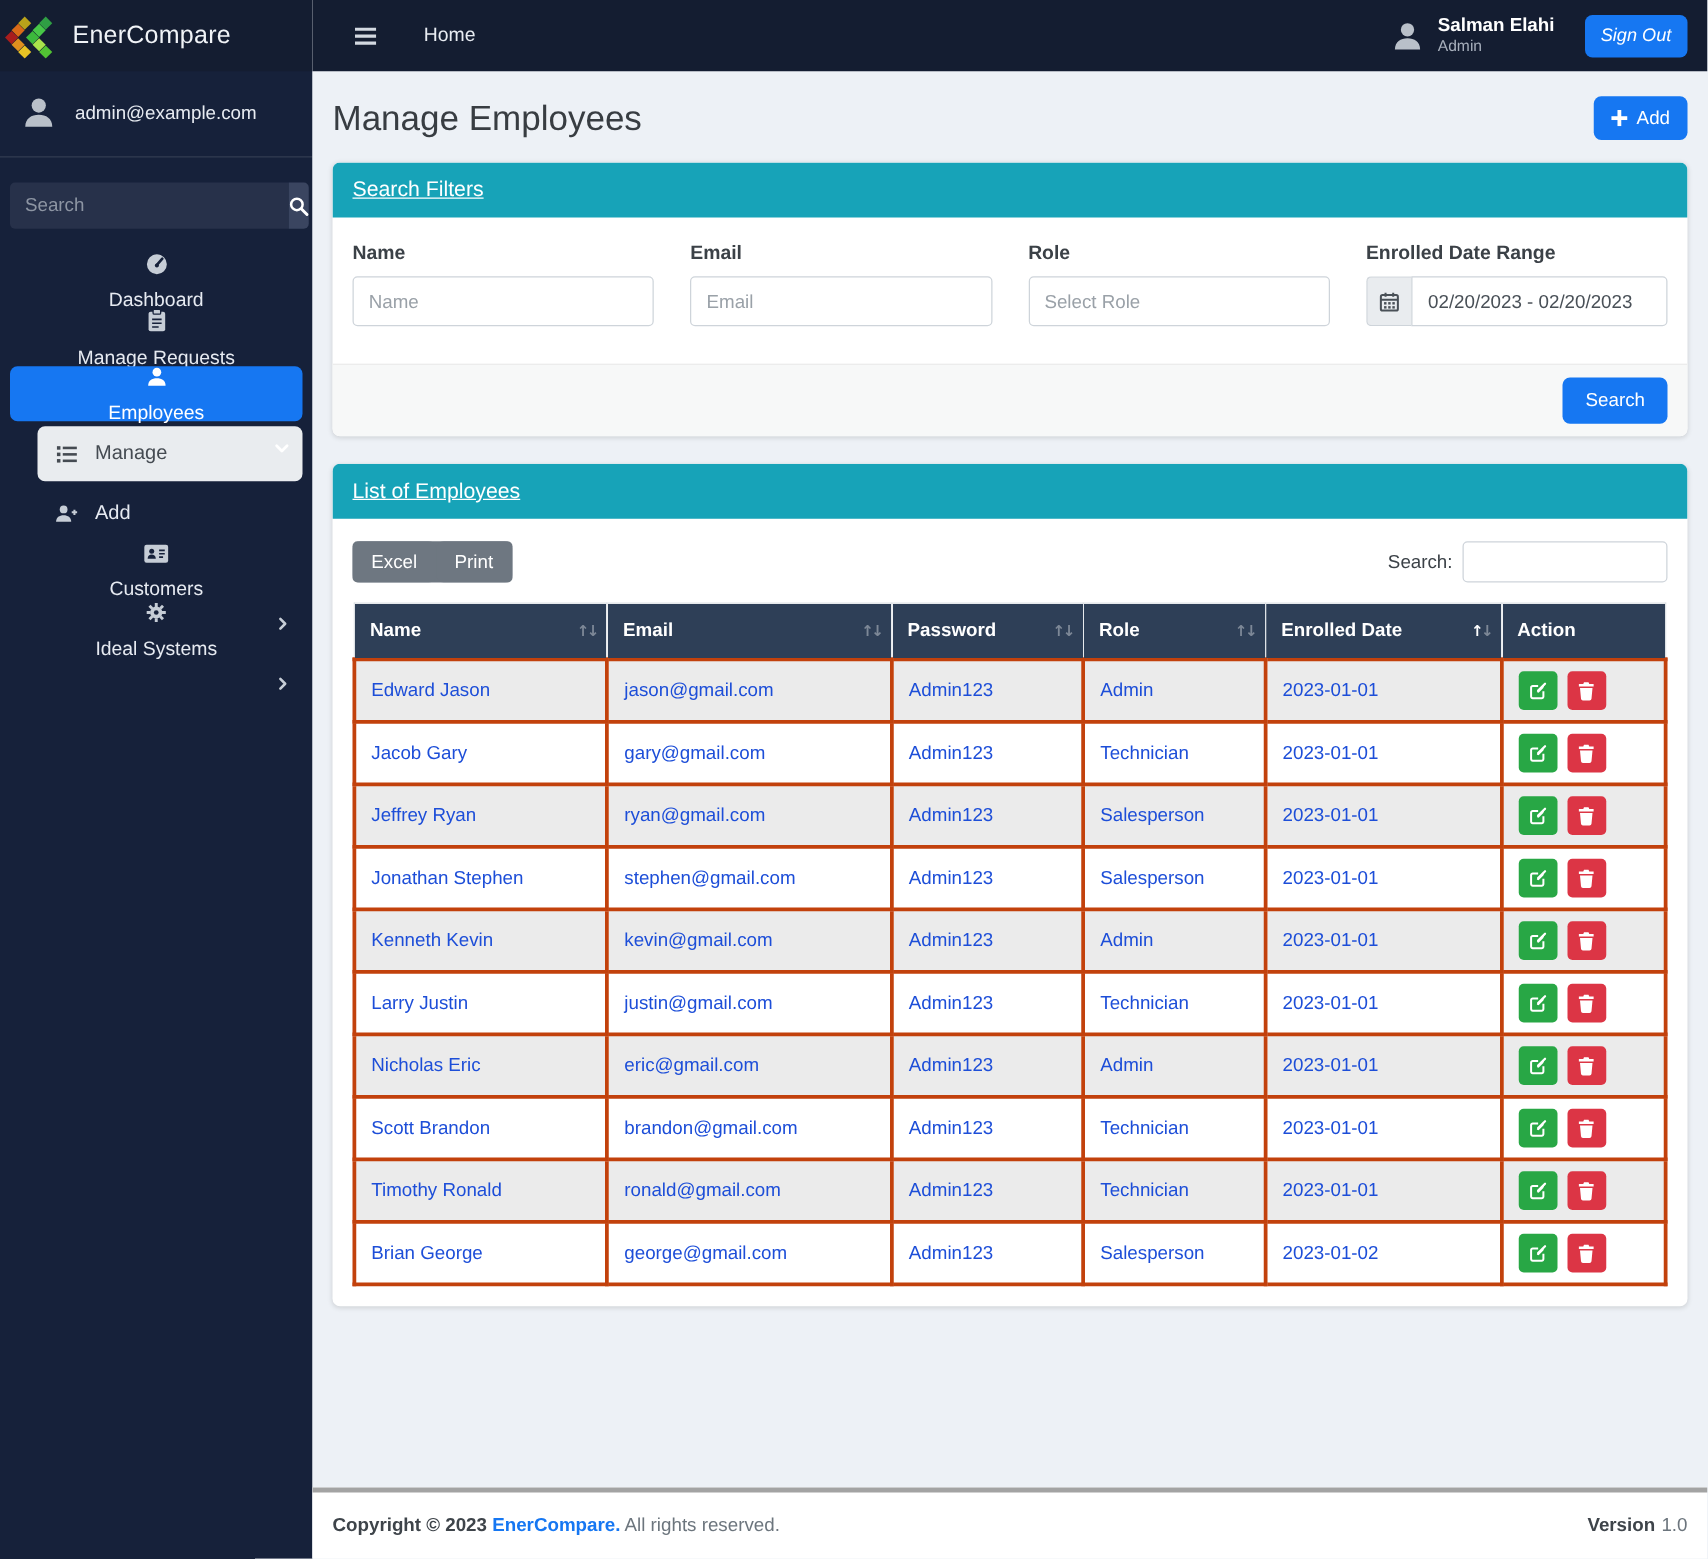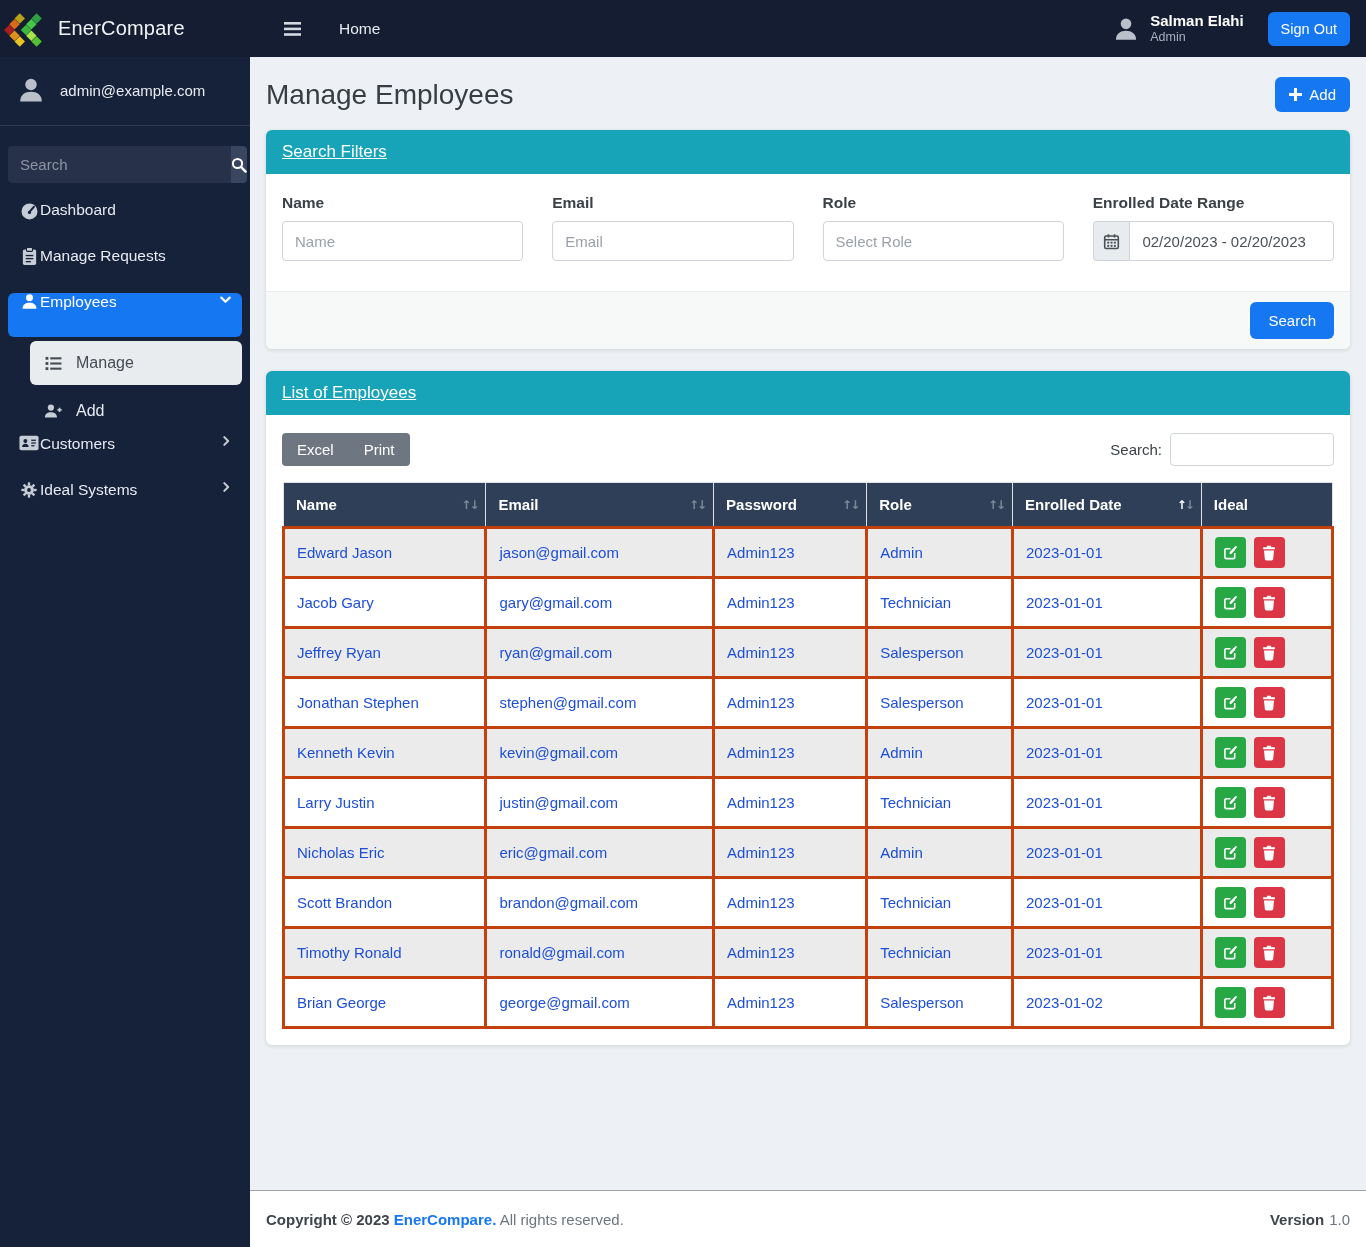--- a/index.html
+++ b/index.html
@@ -11,21 +11,21 @@
   .brand { height:57px; background:#141d31; display:flex; align-items:center; gap:12px; padding:0 4px; }
   .brand-title { font-size:20px; color:#f0f3f7; letter-spacing:.2px; }
   .user-panel { display:flex; align-items:center; gap:14px; padding:18px 16px 20px; border-bottom:1px solid rgba(255,255,255,.12); }
   .user-panel .avatar { color:#b9c0c9; }
   .user-email { font-size:15px; color:#e8ecf2; }
   .side-search { display:flex; margin:20px 8px 14px; }
   .side-search input { flex:1; height:37px; background:#27314a; border:0; border-radius:4px 0 0 4px; padding:0 12px; color:#dfe4ea; font-size:15px; font-family:inherit; }
   .side-search input::placeholder { color:#8d95a3; }
   .side-search button { width:42px; height:37px; background:#3a4560; border:0; border-radius:0 4px 4px 0; cursor:pointer; display:flex; align-items:center; justify-content:center; }
   .menu { padding:4px 8px; display:flex; flex-direction:column; }
-  .menu-item { display:flex; gap:0; height:44px; padding:0 10px; border-radius:6px; color:#e6eaf1; font-size:15.5px; cursor:pointer; position:relative; margin-bottom:2px; }
+  .menu-item { display:flex; align-items:center; gap:12px; height:44px; padding:0 10px; border-radius:6px; color:#e6eaf1; font-size:15.5px; cursor:pointer; position:relative; margin-bottom:2px;flex-direction:column; }
   .menu-item .mi-icon { width:22px; display:flex; justify-content:center; color:#c6cdd6; }
   .menu-item.active { background:#1677f2; color:#fff; }
   .menu-item.active .mi-icon { color:#fff; }
   .menu-item .chev { margin-left:auto; display:flex; }
   .submenu-item { display:flex; align-items:center; gap:12px; height:44px; margin:2px 0 2px 22px; padding:0 12px; border-radius:6px; color:#e6eaf1; font-size:16px; cursor:pointer; }
   .submenu-item .mi-icon { width:22px; display:flex; justify-content:center; color:#c6cdd6; }
   .submenu-item.active-sub { background:#e9ecef; color:#454b52; }
   .submenu-item.active-sub .mi-icon { color:#454b52; }
 
   
@@ -34,21 +34,21 @@
   .nav-left { display:flex; align-items:center; gap:38px; }
   .hamburger { cursor:pointer; display:flex; }
   .nav-home { color:#e8ecf2; font-size:15.5px; text-decoration:none; cursor:pointer; }
   .nav-right { margin-left:auto; display:flex; align-items:center; gap:12px; }
   .nav-user { display:flex; align-items:center; gap:10px; }
   .nav-user-text { display:flex; flex-direction:column; line-height:1.2; }
   .nav-user-name { color:#fff; font-weight:700; font-size:15px; }
   .nav-user-role { color:#a8b0bd; font-size:12.5px; }
   .btn { border:0; border-radius:6px; cursor:pointer; font-family:inherit; }
   .btn-blue { background:#1677f2; color:#fff; }
-  .signout-btn { padding:9px 13px; font-size:14.5px; margin-left:12px; }
+  .signout-btn { padding:9px 13px; font-size:14.5px; margin-left:12px;font-style:italic; }
 
   .content { flex:1; padding:0 16px; overflow:hidden; }
   .page-head { display:flex; align-items:center; justify-content:space-between; padding:20px 0 18px; }
   .page-title { font-size:28px; font-weight:400; color:#383d42; }
   .add-btn { display:flex; align-items:center; gap:7px; padding:9px 14px; font-size:15px; }
 
   .card { background:#fff; border-radius:6px; box-shadow:0 1px 4px rgba(0,0,0,.13); margin-bottom:22px; overflow:hidden; }
   .card-header { background:#17a3b8; color:#fff; padding:12px 16px; font-size:17px;text-decoration:underline; }
   .card-body { padding:16px; }
   .filters-body { display:grid; grid-template-columns:repeat(4,1fr); gap:29px; padding:20px 16px 30px; }
@@ -72,21 +72,21 @@
   table.emp th { background:#2e3f57; color:#fff; font-size:15px; font-weight:700; text-align:left; padding:13px 26px 13px 12px; border:1px solid #dee2e6; position:relative; }
   .sort-icons { position:absolute; right:8px; top:50%; transform:translateY(-50%); font-size:12px; letter-spacing:-2px; color:rgba(255,255,255,.38); font-family:"DejaVu Sans",sans-serif; }
   .sort-icons .on { color:#ffffff; }
   table.emp td { font-size:15px; color:#1d4ed8; padding:8px 12px; border:3px solid #c2410c; background:#fff; overflow:hidden; }
   table.emp tr:nth-child(odd) td { background:#ebebeb; }
   .action-cell { display:flex; gap:8px; }
   .icon-btn { width:31px; height:31px; border:0; border-radius:4px; cursor:pointer; display:flex; align-items:center; justify-content:center; }
   .icon-btn.edit { background:#28a745; }
   .icon-btn.del { background:#dc3545; }
 
-  .footer { height:57px; min-height:57px; background:#fff; border-top:1px solid #a3a3a3; display:flex; align-items:center; justify-content:space-between; padding:0 16px; font-size:15px; }
+  .footer { height:57px; min-height:57px; background:#fff; border-top:4px solid #a3a3a3; display:flex; align-items:center; justify-content:space-between; padding:0 16px; font-size:15px; }
   .foot-strong { font-weight:700; color:#3e444a; }
   .foot-brand { font-weight:700; color:#1677f2; cursor:pointer; }
   .foot-muted { color:#6c757d; }
   .foot-right { display:flex; gap:5px; align-items:center; }
 </style>
 </head>
 <body>
 
 <div class="app">
 
@@ -351,21 +351,21 @@
                 <col style="width:18%">
                 <col style="width:12.5%">
             </colgroup>
             <thead>
                 <tr>
                   <th>Name<span class="sort-icons"><span class="">↑</span><span class="">↓</span></span></th>
                   <th>Email<span class="sort-icons"><span class="">↑</span><span class="">↓</span></span></th>
                   <th>Password<span class="sort-icons"><span class="">↑</span><span class="">↓</span></span></th>
                   <th>Role<span class="sort-icons"><span class="">↑</span><span class="">↓</span></span></th>
                   <th>Enrolled Date<span class="sort-icons"><span class="on">↑</span><span class="">↓</span></span></th>
-                  <th>Ideal</th>
+                  <th>Action</th>
                 </tr>
               </thead>
             <tbody>
                 <tr>
                   <td>Edward Jason</td>
                   <td>jason@gmail.com</td>
                   <td>Admin123</td>
                   <td>Admin</td>
                   <td>2023-01-01</td>
                   <td>

